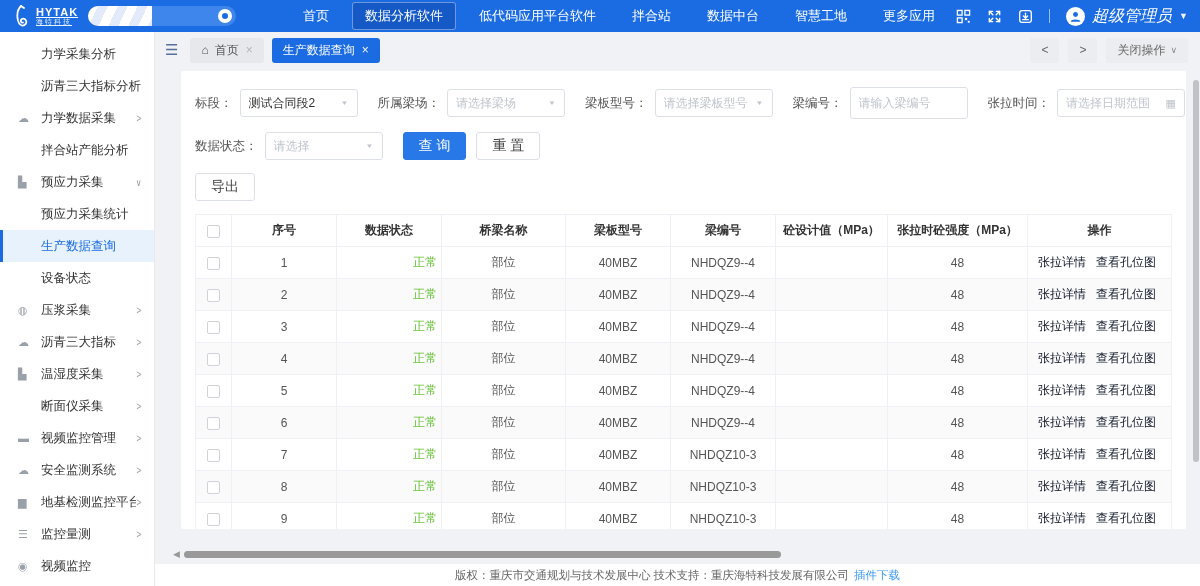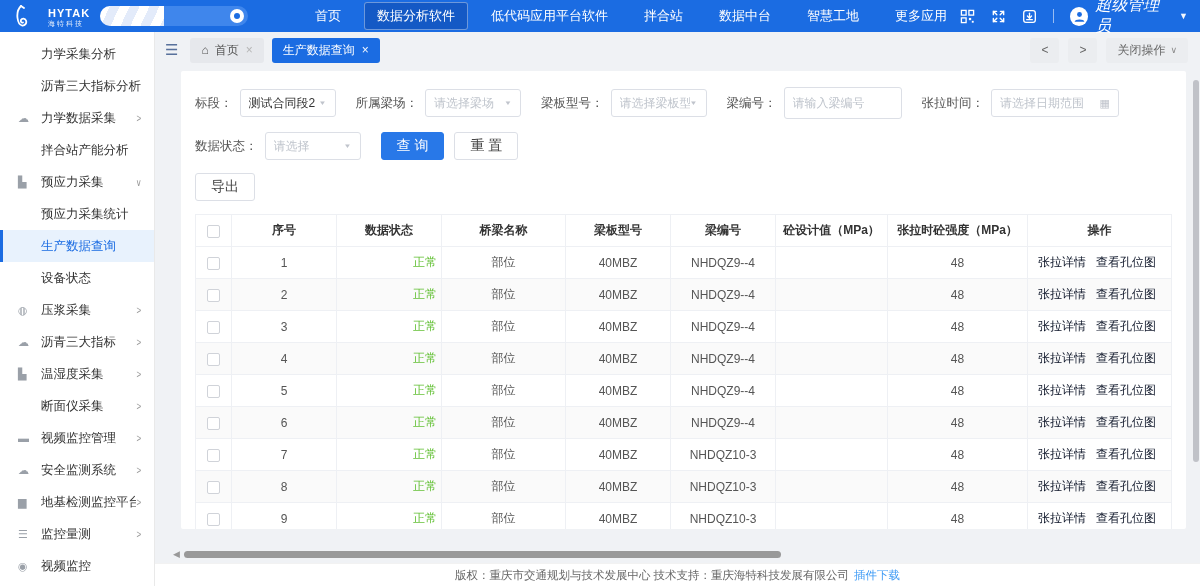--- a/index.html
+++ b/index.html
@@ -1,21 +1,21 @@
 <!DOCTYPE html>
 <html><head>
 <meta charset="utf-8">
 <style>
   * { margin:0; padding:0; box-sizing:border-box; }
   html,body { width:1200px; height:586px; overflow:hidden; }
   body { font-family:"Liberation Sans","DejaVu Sans",sans-serif; background:#f0f2f5; font-size:13px; color:#333; }
 
   
   .topbar { height:32px; background:#1b6ce2; display:flex; align-items:center; color:#fff; padding:0 12px; }
-  .logo { display:flex; align-items:flex-end; gap:17px; flex:none; }
+  .logo { display:flex; align-items:center; gap:5px; flex:none;text-decoration:underline; }
   .logo-text { line-height:1.05; }
   .brand { font-size:11px; font-weight:bold; letter-spacing:1px; }
   .brand-sub { font-size:7px; opacity:.9; letter-spacing:2px; }
   .proj { width:148px; height:20px; border-radius:10px; background:#3f86ec; position:relative; margin-left:10px; flex:none; cursor:pointer; }
   .proj-stripes { position:absolute; left:0; top:0; bottom:0; width:64px; border-radius:10px 0 0 10px;
     background:repeating-linear-gradient(115deg,#ffffff 0 9px,#e3ebfa 9px 18px); }
   .proj-btn { position:absolute; right:4px; top:3px; width:14px; height:14px; background:#fff; border-radius:50%; }
   .proj-btn::after { content:""; position:absolute; left:4px; top:4px; width:6px; height:6px; background:#1b6ce2; border-radius:50%; }
   .topnav { display:flex; align-items:center; margin-left:54px; gap:10px; }
   .nav-item { padding:5px 13px; font-size:13px; cursor:pointer; border-radius:3px; white-space:nowrap; }
@@ -53,21 +53,21 @@
   .tb-btn { height:25px; background:#ebedf0; border-radius:3px; display:flex; align-items:center; justify-content:center; color:#666; font-size:12px; padding:0 11px; cursor:pointer; gap:5px; white-space:nowrap; }
   .tb-btn .mini-caret { font-size:9px; color:#888; }
 
   
   .content { flex:1; padding:3px 14px 34px 14px; min-height:0;margin-left:12px; }
   .card { background:#fff; height:100%; border-radius:2px; padding:16px 14px 0; overflow:hidden; }
 
   .filter-row { display:flex; align-items:center; margin-bottom:13px; }
   .fgroup { display:flex; align-items:center; margin-right:20px; }
   .flabel { color:#555; font-size:12.5px; margin-right:7px; white-space:nowrap; }
-  .ctl { width:96px; height:28px; border:1px solid #dcdfe6; border-radius:3px; display:flex; align-items:center; padding:0 8px; background:#fff; font-size:12px; cursor:pointer; }
+  .ctl { width:118px; height:28px; border:1px solid #dcdfe6; border-radius:3px; display:flex; align-items:center; padding:0 8px; background:#fff; font-size:12px; cursor:pointer; }
   .ctl .val { flex:1; overflow:hidden; white-space:nowrap; color:#333; }
   .ctl .ph { color:#bfc4cc; }
   .ctl .caret { color:#c0c4cc; font-size:8px; transform:scaleY(.75); flex:none; }
   .ctl.wide { width:128px; }
   input.ctl-input { width:118px; height:32px; border:1px solid #dcdfe6; border-radius:3px; padding:0 8px; font-size:12px; font-family:inherit; color:#333; outline:none; }
   input.ctl-input::placeholder { color:#bfc4cc; }
   .cal-icon { color:#c0c4cc; font-size:11px; flex:none; }
 
   .btn { height:28px; padding:0 15px; border-radius:3px; border:1px solid #dcdfe6; background:#fff; font-size:14px; color:#444; cursor:pointer; font-family:inherit; white-space:nowrap; }
   .btn-primary { background:#2878e8; border-color:#2878e8; color:#fff; }

